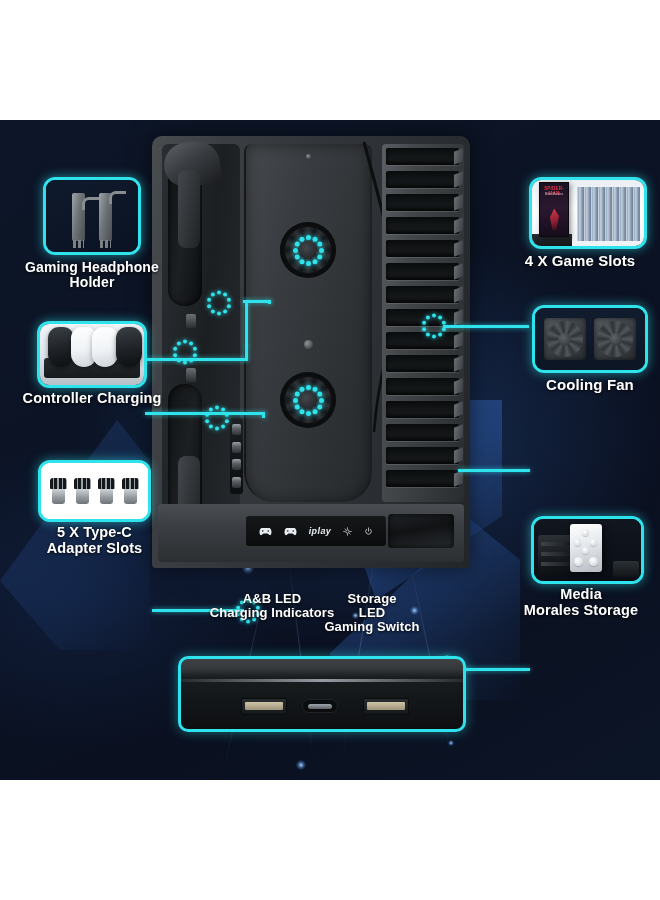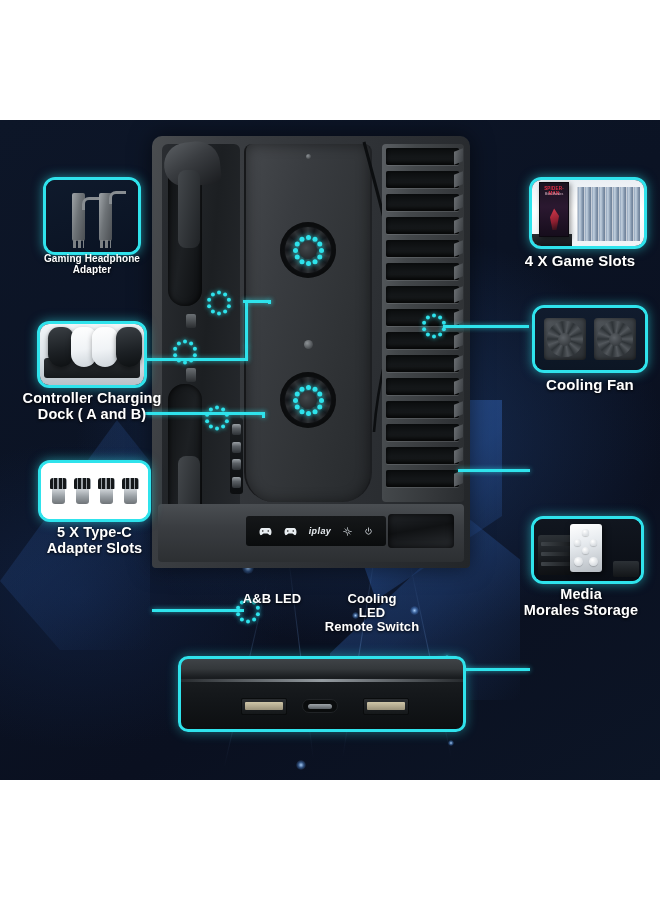--- a/index.html
+++ b/index.html
@@ -504,37 +504,36 @@
     <div class="card" style="left:43px;top:57px;width:98px;height:78px;">
       <div class="th th-hp">
         <div class="hp-bar" style="left:26px;"></div>
         <div class="hp-hook" style="left:36px;top:17px;"></div>
         <div class="hp-pins" style="left:27px;"></div>
         <div class="hp-bar" style="left:53px;"></div>
         <div class="hp-hook" style="left:63px;top:11px;"></div>
         <div class="hp-pins" style="left:54px;"></div>
       </div>
     </div>
-    <div class="card-label" style="left:8px;top:134px;width:168px;font-size:10px;">
+    <div class="card-label" style="left:8px;top:140px;width:168px;font-size:14px;">
       <div>Gaming Headphone</div>
-      <div>Adapter</div>
+      <div>Holder</div>
     </div>
 
     <div class="card" style="left:37px;top:201px;width:110px;height:67px;">
       <div class="th th-dock">
         <div class="dock-base"></div>
         <div class="pad-ctrl pad-black" style="left:8px;"></div>
         <div class="pad-ctrl pad-white" style="left:31px;"></div>
         <div class="pad-ctrl pad-white" style="left:52px;"></div>
         <div class="pad-ctrl pad-black" style="left:76px;"></div>
       </div>
     </div>
     <div class="card-label" style="left:2px;top:271px;width:180px;font-size:14.5px;">
       <div>Controller Charging</div>
-      <div>Dock ( A and B)</div>
     </div>
 
     <div class="card" style="left:38px;top:340px;width:113px;height:62px;background:#fff;">
       <div class="th th-typec">
         <div class="tc">
             <div class="tc-head"></div>
             <div class="tc-body"></div>
           </div>
         <div class="tc">
             <div class="tc-head"></div>
@@ -606,26 +605,27 @@
         <div class="md-base"></div>
       </div>
     </div>
     <div class="card-label" style="left:506px;top:467px;width:150px;font-size:14.5px;">
       <div>Media</div>
       <div>Morales Storage</div>
     </div>
 
     <div class="card-label" style="left:186px;top:472px;width:172px;font-size:13px;">
       <div>A&amp;B LED</div>
+      <div>Charging Indicators</div>
     </div>
 
     <div class="card-label" style="left:310px;top:472px;width:124px;font-size:13px;">
-      <div>Cooling</div>
+      <div>Storage</div>
       <div>LED</div>
-      <div>Remote Switch</div>
+      <div>Gaming Switch</div>
     </div>
 
     <div id="portpanel">
       <div class="topedge"></div>
       <div class="usb-port" style="left:60px;"></div>
       <div class="usbc-port"></div>
       <div class="usb-port" style="left:182px;"></div>
     </div>
 
   </div>

